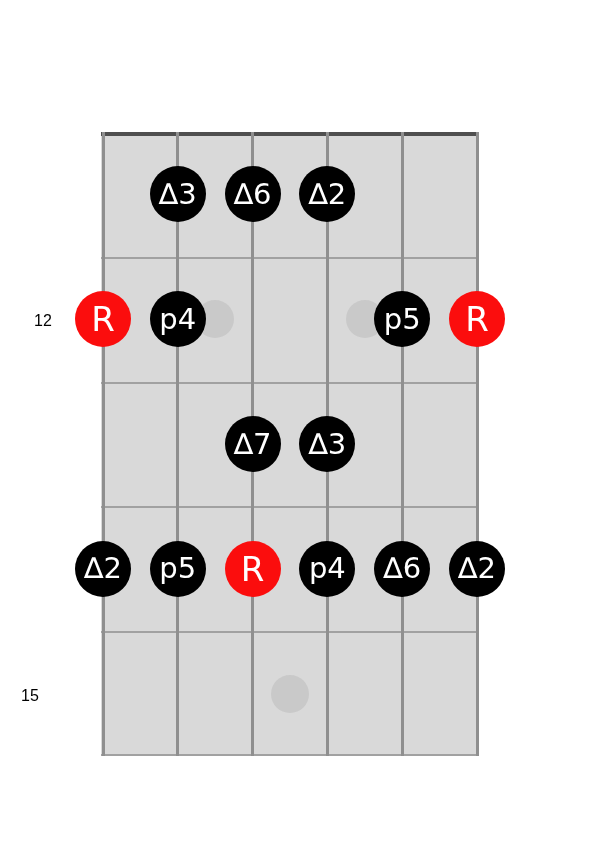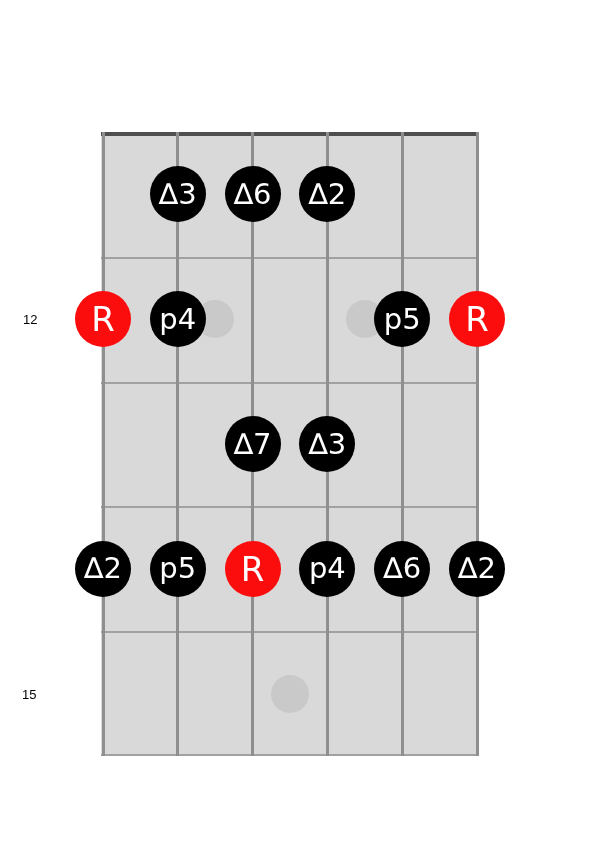--- a/index.html
+++ b/index.html
@@ -41,22 +41,22 @@
     justify-content: center;
     color: #ffffff;
     font-family: "DejaVu Sans", "Liberation Sans", sans-serif;
     font-size: 29px;
     line-height: 1;
   }
   .note.root { font-size: 34px; }
   .fretnum {
     position: absolute;
     width: 40px;
-    text-align: left;
-    font-size: 13px;
+    text-align: center;
+    font-size: 16px;
     color: #000000;
     font-family: "Liberation Sans", sans-serif;
   }
 </style>
 </head>
 <body>
 
 <div id="board" style="left: 101px; top: 132px; width: 378px; height: 624px; background: rgb(217, 217, 217);">
     <div class="fret top" style="top: 0px; background: rgb(79, 79, 79);"></div>
     <div class="fret" style="top: 124.8px; background: rgb(161, 161, 161);"></div>
@@ -114,13 +114,13 @@
     </div>
     <div class="note" style="left: 273.2px; top: 408.8px; background: rgb(0, 0, 0); color: rgb(255, 255, 255);">
       <span>∆6</span>
     </div>
     <div class="note" style="left: 348px; top: 408.8px; background: rgb(0, 0, 0); color: rgb(255, 255, 255);">
       <span>∆2</span>
     </div>
   </div>
 
 <div class="fretnum" style="left: 23px; top: 312.2px; color: rgb(0, 0, 0);">12</div>
-<div class="fretnum" style="left: 22px; top: 686.6px; color: rgb(0, 0, 0);">15</div>
+<div class="fretnum" style="left: 10px; top: 686.6px; color: rgb(0, 0, 0);">15</div>
 
 </body></html>

